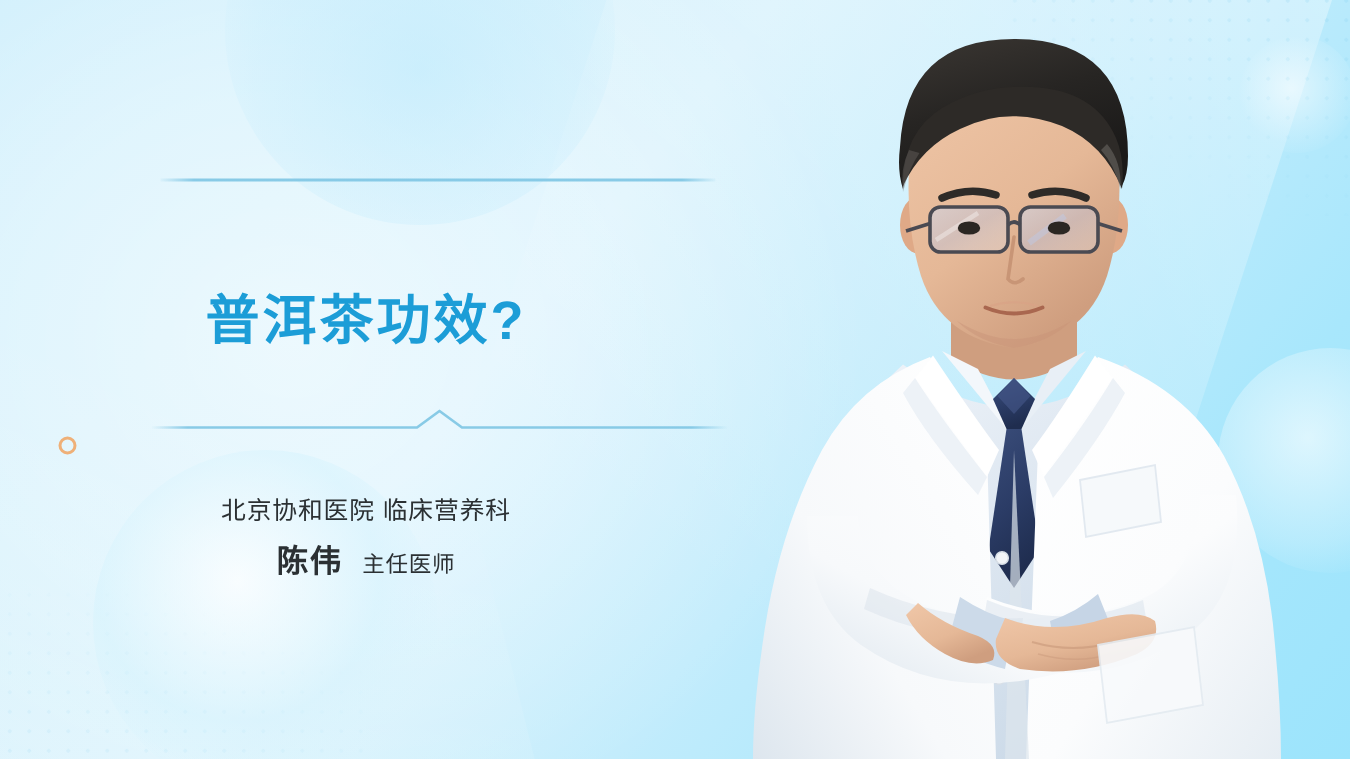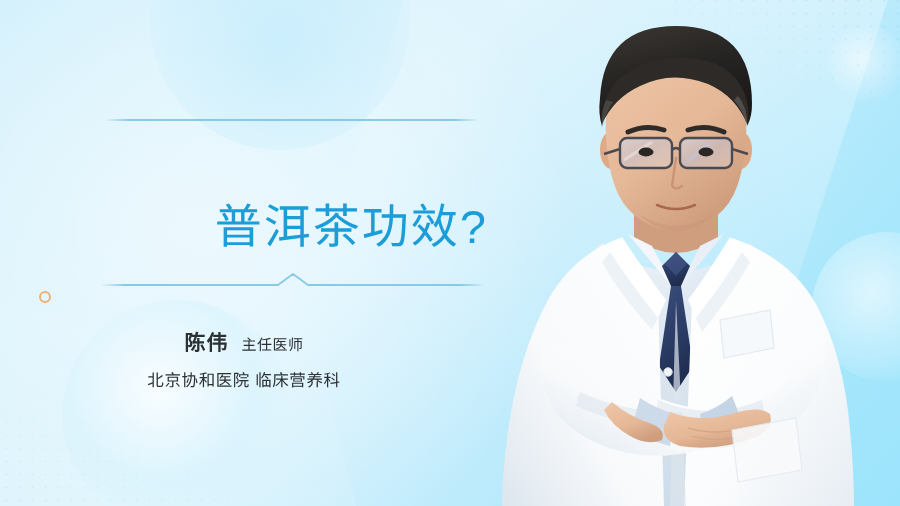--- a/index.html
+++ b/index.html
@@ -195,27 +195,27 @@
     width: 100%;
     height: 100%;
     overflow: visible;
   }
 
   .title {
     position: absolute;
     left: 0;
     top: 168px;
     width: 520px;
-    text-align: right;
+    text-align: center;
     padding-right: 32px;
     box-sizing: border-box;
-    font-size: 47px;
+    font-size: 36px;
     line-height: 1.2;
     letter-spacing: 2px;
-    font-weight: 400;
+    font-weight: 700;
     color: #1c9dd7;
     white-space: nowrap;
   }
 
   .credentials {
     position: absolute;
     left: 0;
     top: 326px;
     width: 520px;
     padding-right: 32px;
@@ -299,24 +299,24 @@
             <stop offset="0.06" stop-color="#83c8e5" stop-opacity="0.95"></stop>
             <stop offset="0.94" stop-color="#83c8e5" stop-opacity="0.95"></stop>
             <stop offset="1" stop-color="#83c8e5" stop-opacity="0.05"></stop>
           </linearGradient>
         </defs>
         <path d="M2,17 L178,17 L193,6 L208,17 L384,17" fill="none" stroke="url(#ruleFade)" stroke-width="1.8" stroke-linecap="round" stroke-linejoin="round"></path>
       </svg>
     </div>
 
     <div class="credentials">
+      <div class="cred-line cred-line-2">北京协和医院  临床营养科</div>
       <div class="cred-line cred-line-1">
         <span class="doctor-name">陈伟</span><span class="doctor-title">主任医师</span>
       </div>
-      <div class="cred-line cred-line-2">北京协和医院  临床营养科</div>
     </div>
   </div>
 
   <div class="portrait">
     <svg viewBox="0 0 448 506" preserveAspectRatio="xMidYMin slice" aria-hidden="true">
       <defs>
         <linearGradient id="coatG" x1="0" y1="0" x2="1" y2="1">
           <stop offset="0" stop-color="#ffffff"></stop>
           <stop offset="0.55" stop-color="#fbfcfd"></stop>
           <stop offset="1" stop-color="#e6edf3"></stop>

